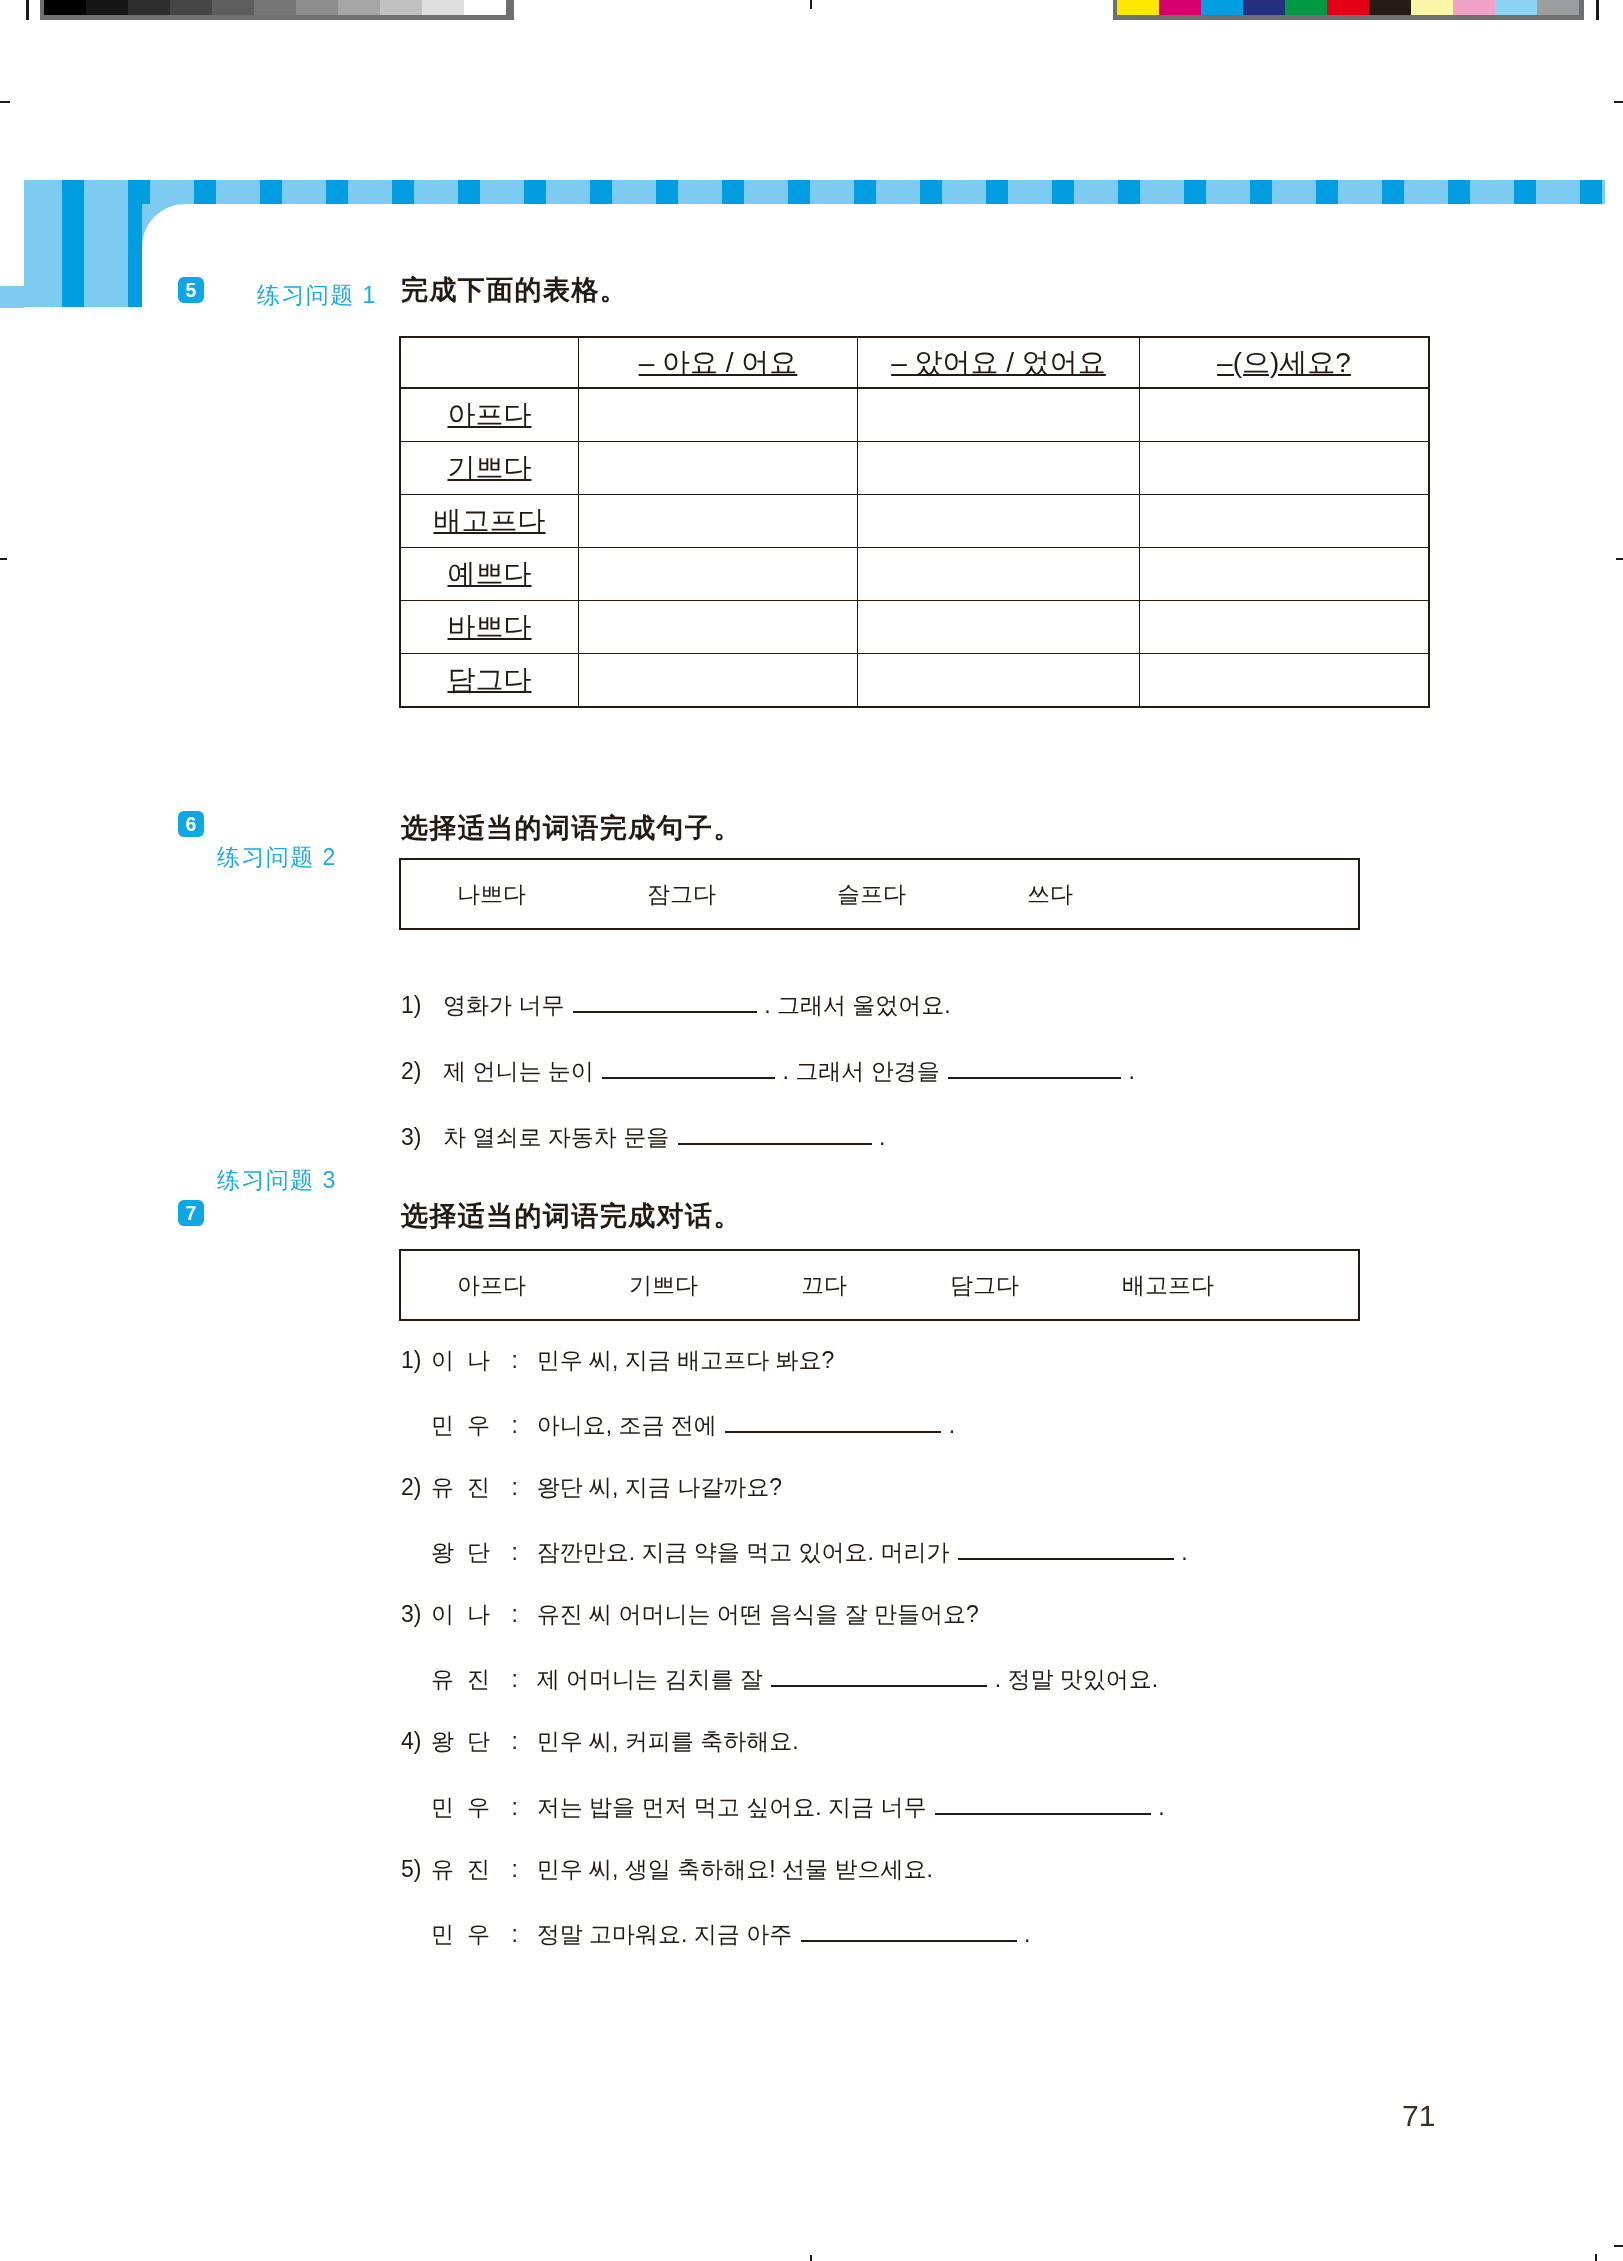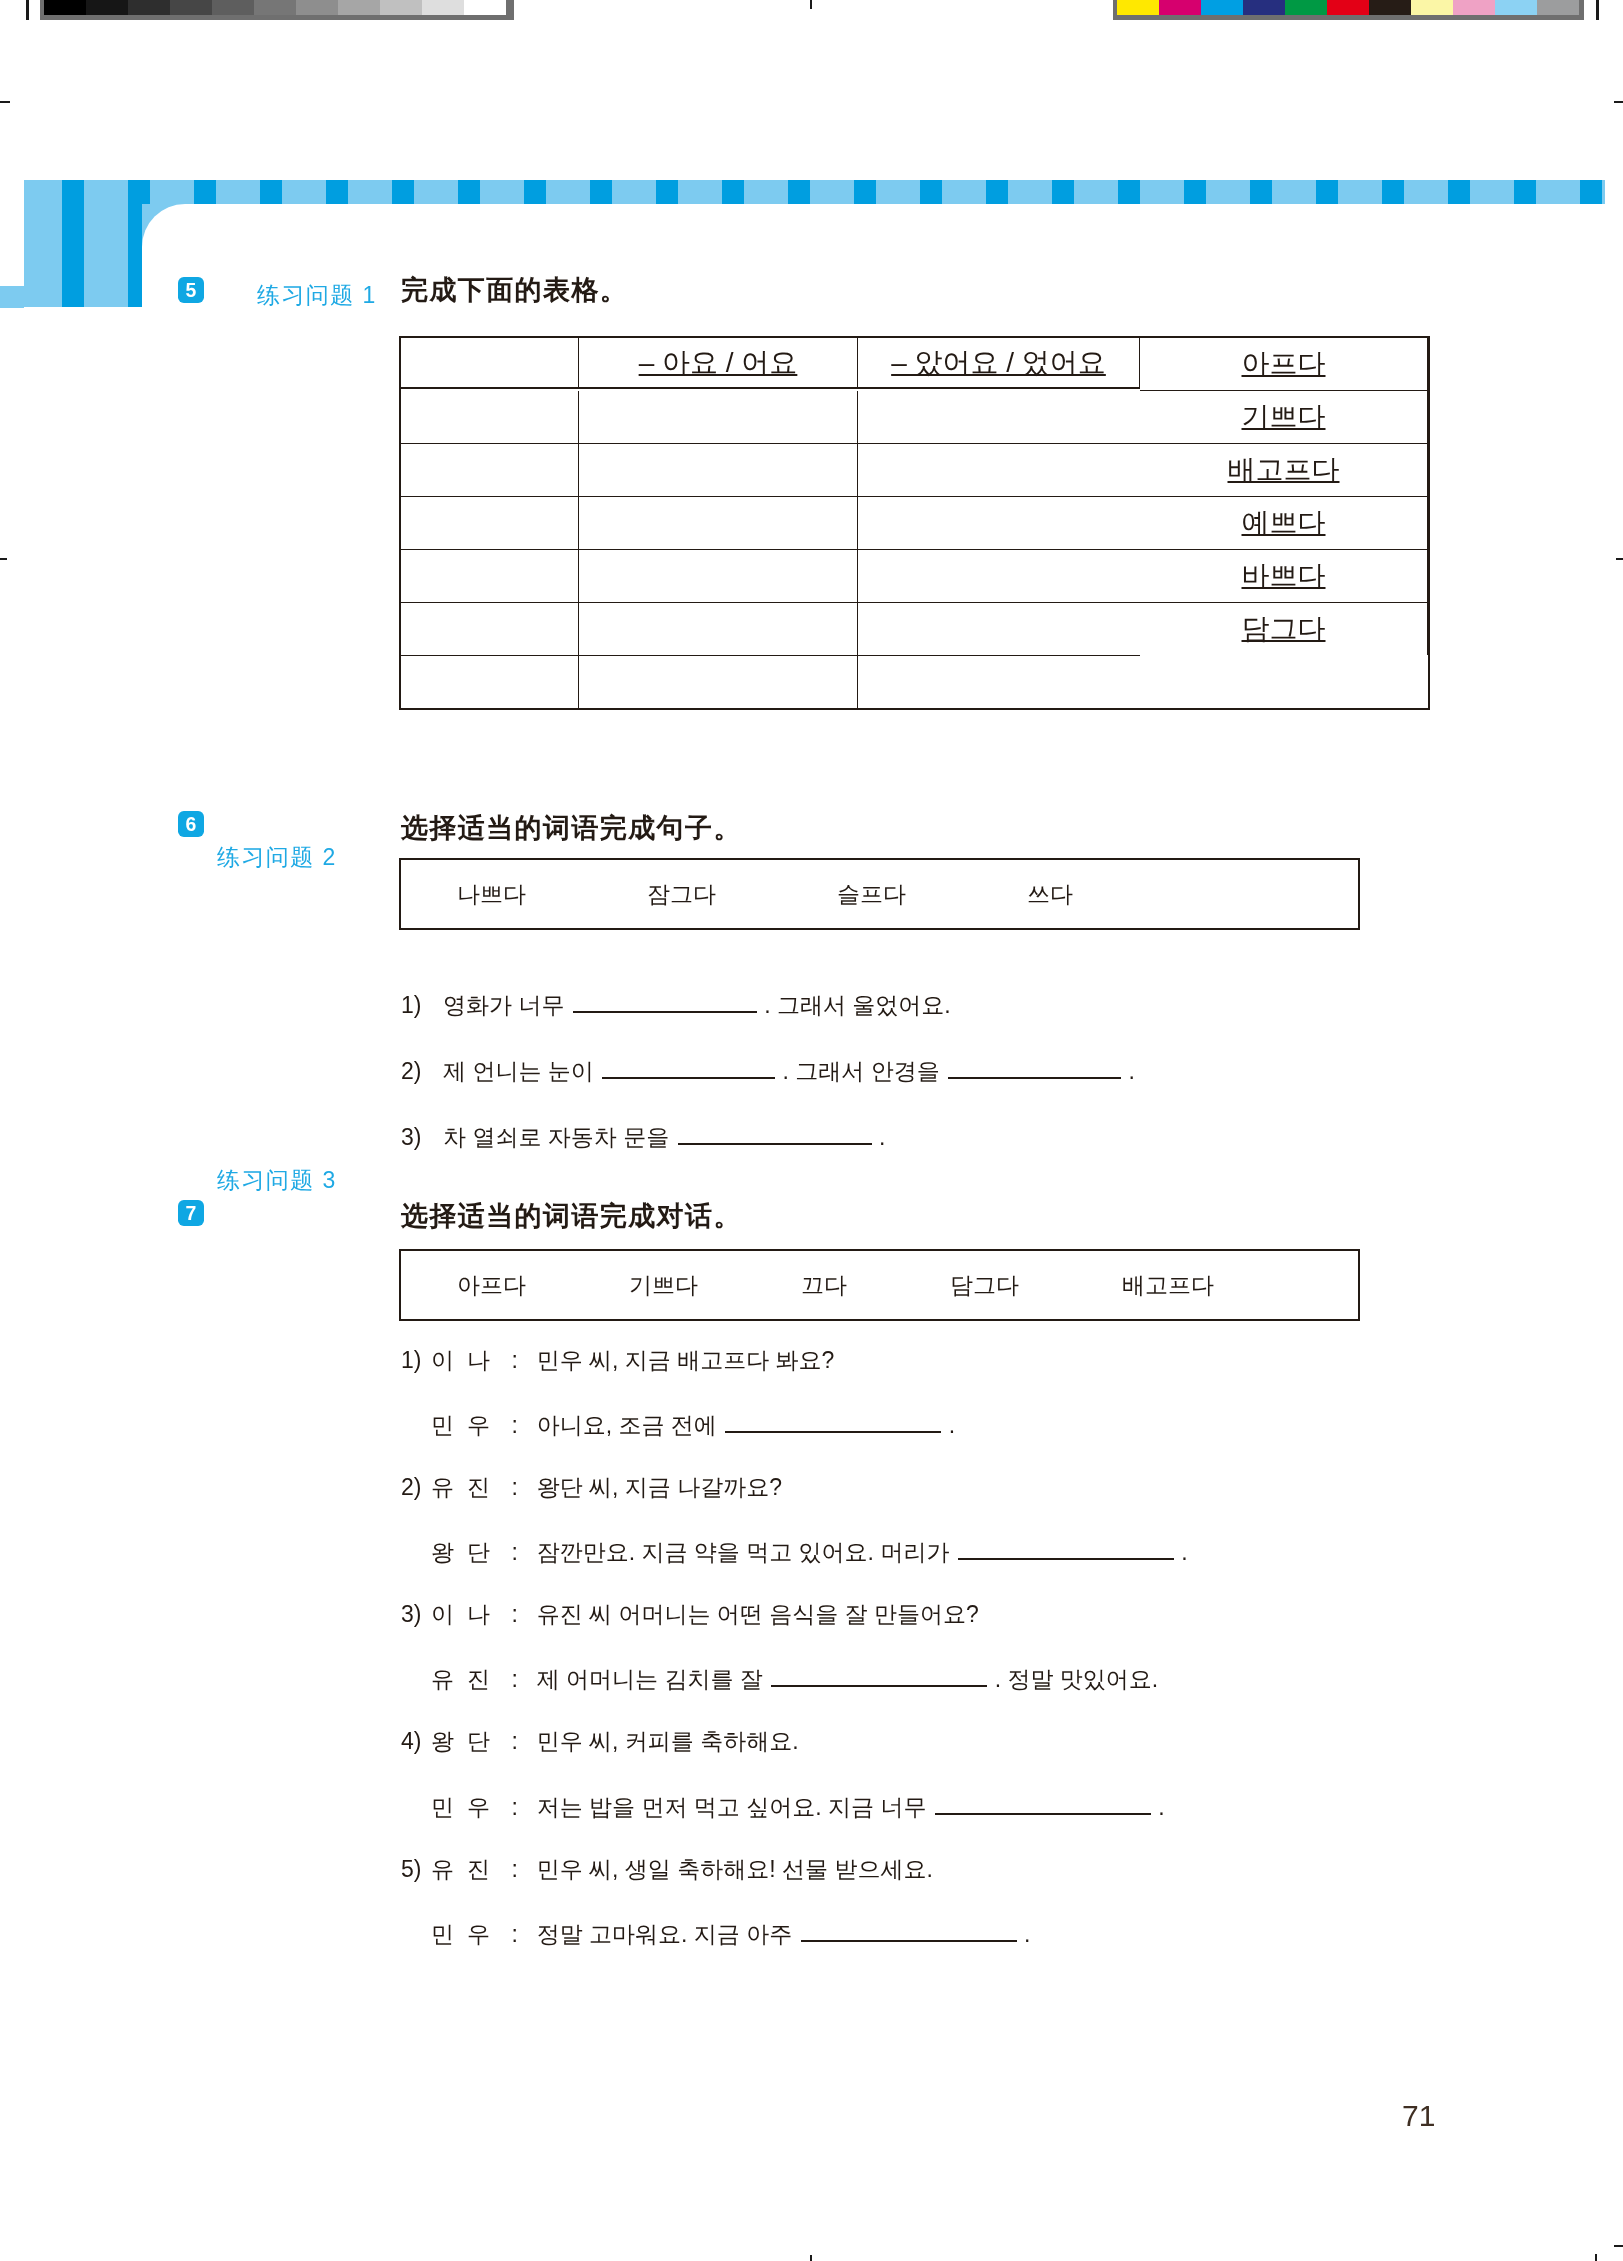--- a/index.html
+++ b/index.html
@@ -110,20 +110,21 @@
   <div class="corner-white"></div>
 
   <div class="badge" style="left:178px; top:277px;">5</div>
   <div class="sec-label" style="top:280px;margin-left:40px;">练习问题 1</div>
   <div class="sec-instr" style="top:272px;">完成下面的表格。</div>
 
   <div class="conj-table">
     <div class="cell hdr"></div>
     <div class="cell hdr">– 아요 / 어요</div>
     <div class="cell hdr">– 았어요 / 었어요</div>
+    <div class="cell hdr lastcol">–(으)세요?</div>
 
     <div class="cell body">아프다</div>
     <div class="cell body"></div>
     <div class="cell body"></div>
     <div class="cell body lastcol"></div>
 
     <div class="cell body">기쁘다</div>
     <div class="cell body"></div>
     <div class="cell body"></div>
     <div class="cell body lastcol"></div>

